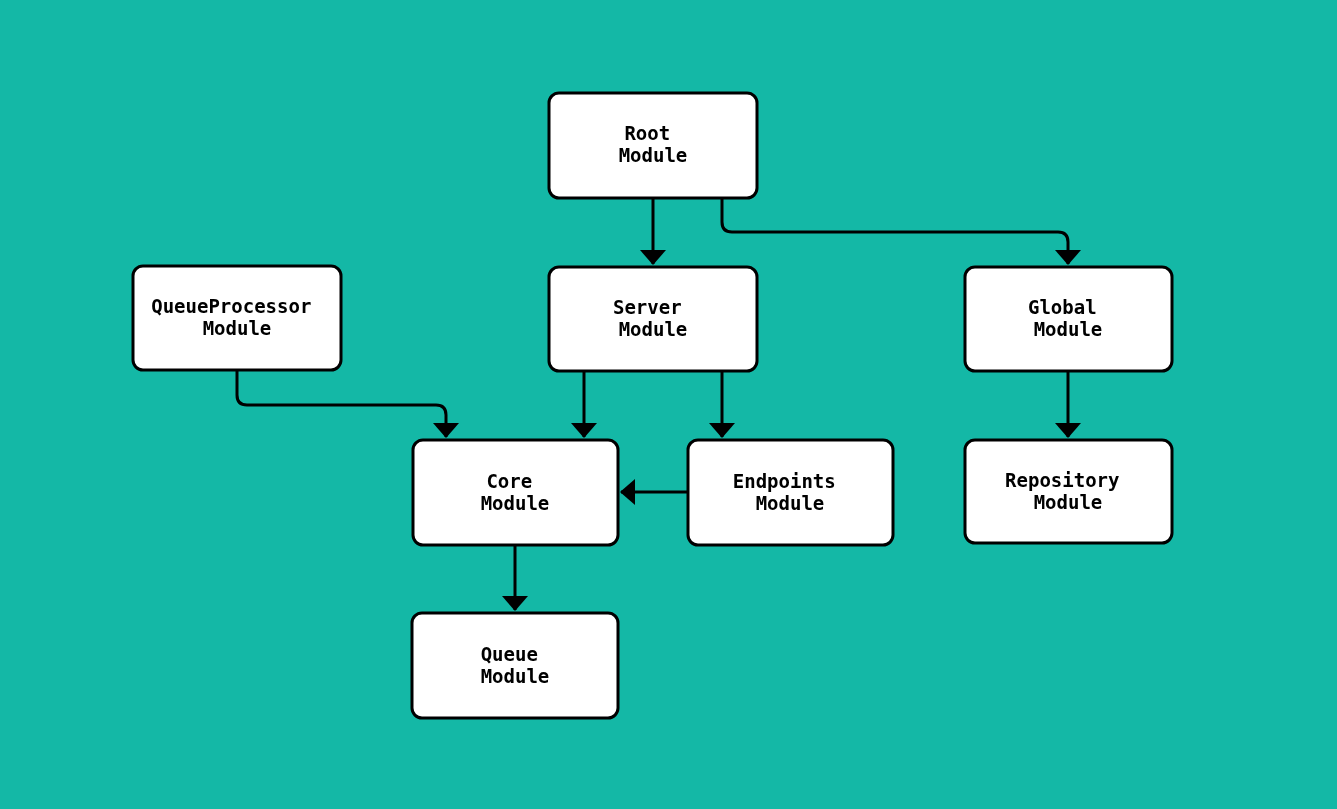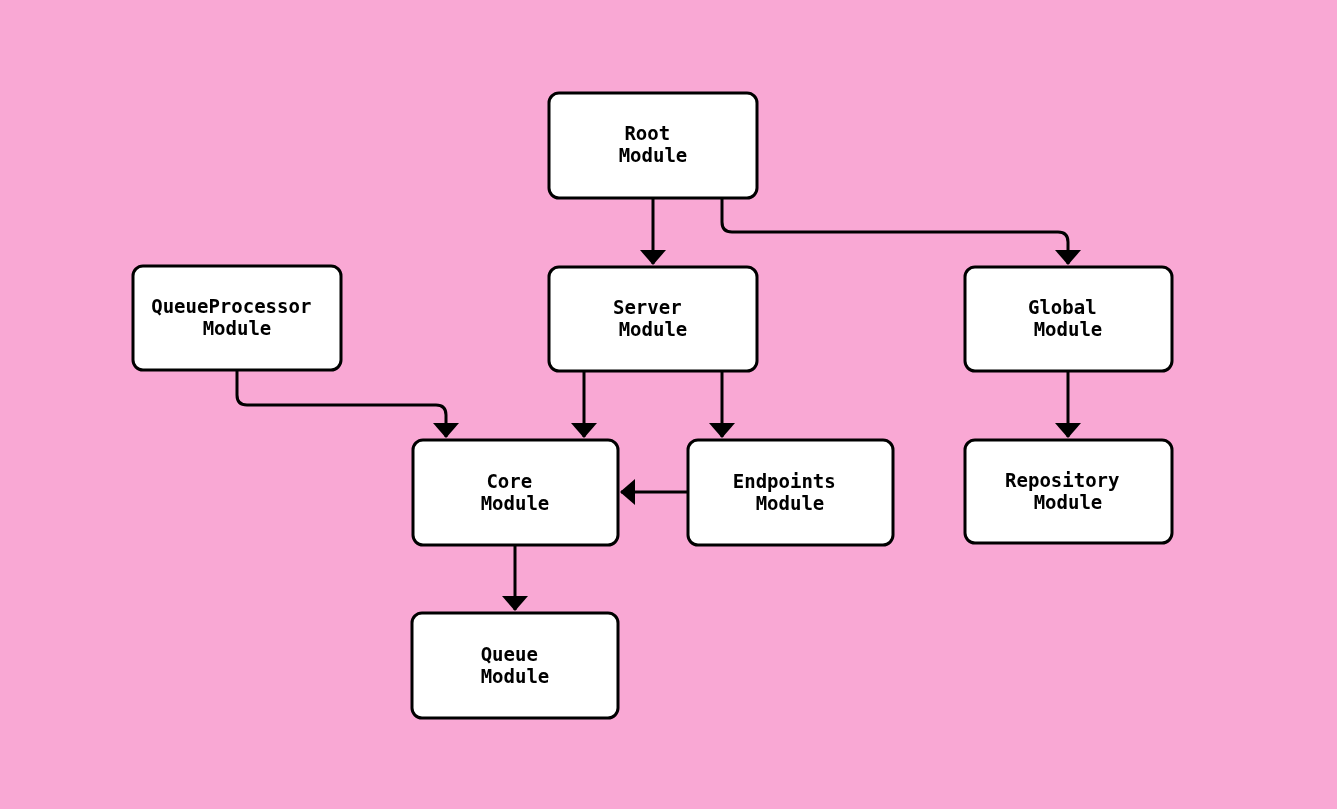--- a/index.html
+++ b/index.html
@@ -3,21 +3,21 @@
 <meta charset="utf-8">
 <style>
   html, body {
     margin: 0;
     padding: 0;
     background: #ffffff;
   }
   .canvas-wrap {
     width: 1337px;
     height: 809px;
-    background: #f9a8d4;
+    background: #14b8a6;
     position: relative;
   }
   .edge {
     fill: none;
     stroke: #000000;
     stroke-width: 3;
   }
   .node-box {
     fill: #ffffff;
     stroke: #000000;

